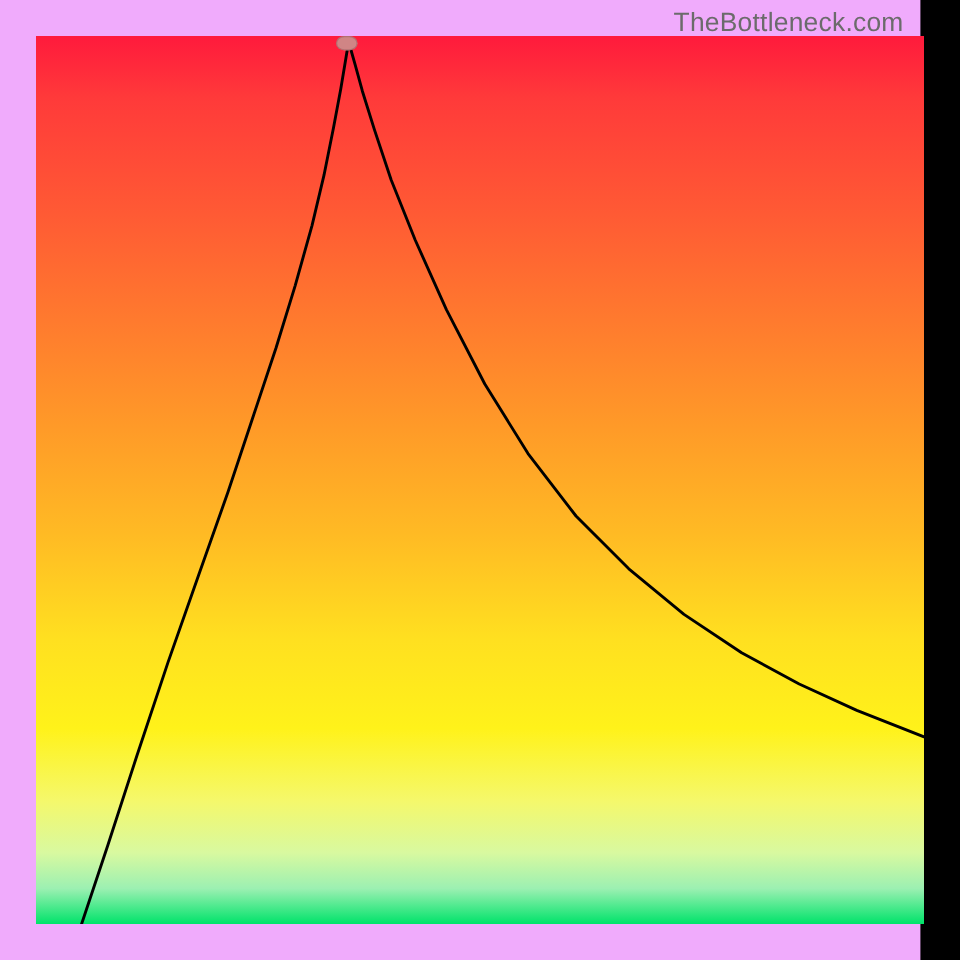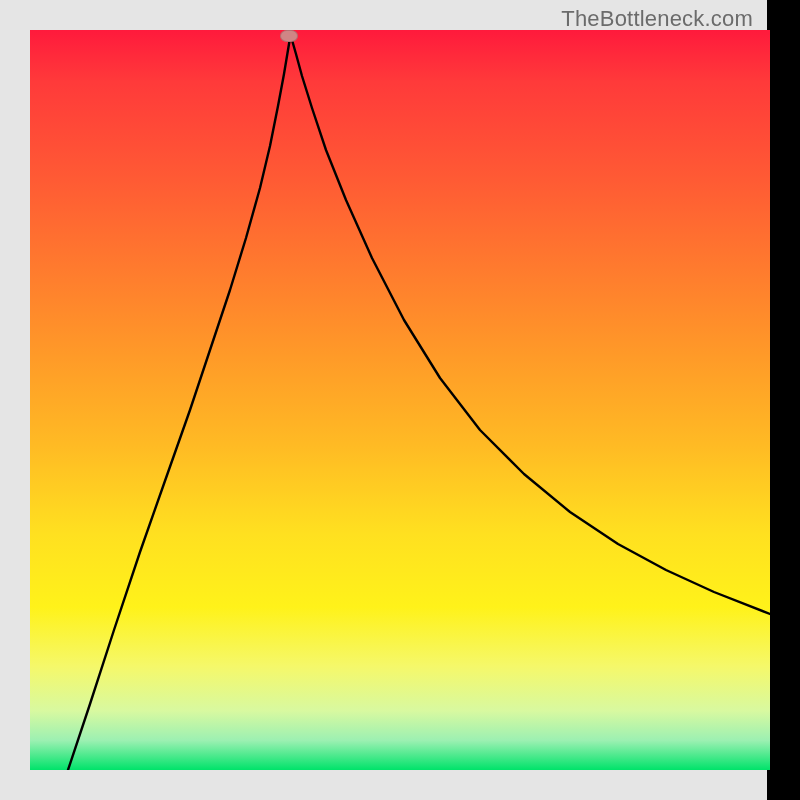--- a/index.html
+++ b/index.html
@@ -8,21 +8,21 @@
     width: 800px;
     height: 800px;
     background: #000;
     font-family: Arial, Helvetica, sans-serif;
     overflow: hidden;
   }
   .container {
     position: relative;
     width: 767px;
     height: 800px;
-    background: #e5e5e5;
+    background: #f0abfc;
   }
   .watermark {
     position: absolute;
     top: 6px;
     right: 14px;
     color: #6b6b6b;
     font-size: 22px;
     font-weight: 500;
     letter-spacing: 0.2px;
     z-index: 5;

